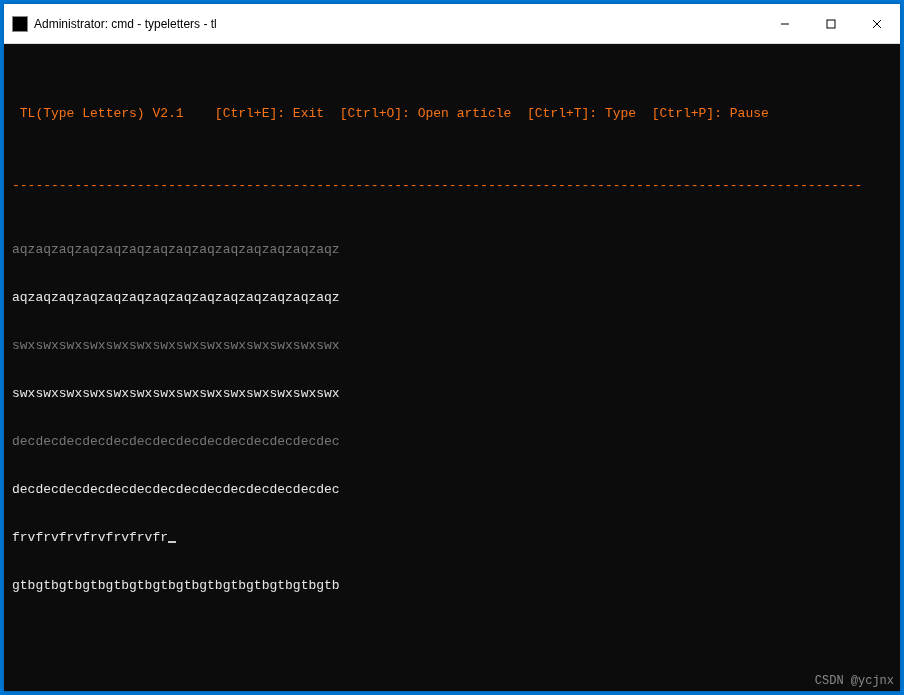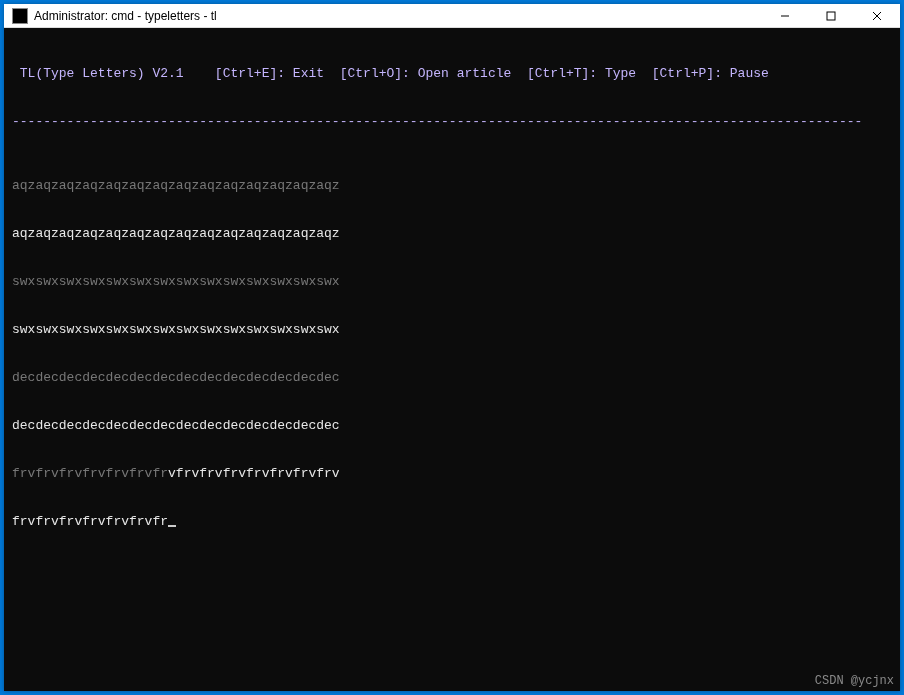--- a/index.html
+++ b/index.html
@@ -14,21 +14,21 @@
 }
 .window {
   background:#fff;
   width:100%;
   height:100%;
   display:flex;
   flex-direction:column;
   box-shadow:0 0 4px rgba(0,0,0,.3);
 }
 .titlebar {
-  height:24px;
+  height:40px;
   background:#fff;
   display:flex;
   align-items:center;
   padding:0 0 0 8px;
   font-family:'Segoe UI',Tahoma,sans-serif;
   font-size:12px;
   color:#000;
   border-bottom:1px solid #ddd;
 }
 .titlebar .icon {
@@ -48,21 +48,21 @@
   background:#0c0c0c;
   color:#ccc;
   padding:6px 8px 0 8px;
   white-space:pre;
   line-height:16px;
   font-size:13px;
   position:relative;
   overflow:hidden;
 }
 .row { white-space:pre; }
-.cyan { color:#c4b5fd; }
+.cyan { color:#f97316;margin-top:24px; }
 .dim { color:#777; }
 .bright { color:#e8e8e8; }
 .cursor {
   display:inline-block;
   width:8px;height:2px;
   background:#ccc;
   vertical-align:-2px;
 }
 .watermark {
   position:absolute;
@@ -103,22 +103,22 @@
   <div class="term">
     <div class="row cyan"> <span>TL(Type Letters) V2.1</span>    <span>[Ctrl+E]: Exit</span>  <span>[Ctrl+O]: Open article</span>  <span>[Ctrl+T]: Type</span>  <span>[Ctrl+P]: Pause</span></div>
     <div class="row cyan">-------------------------------------------------------------------------------------------------------------</div>
 
     <div class="row dim">aqzaqzaqzaqzaqzaqzaqzaqzaqzaqzaqzaqzaqzaqz</div>
     <div class="row bright">aqzaqzaqzaqzaqzaqzaqzaqzaqzaqzaqzaqzaqzaqz</div>
     <div class="row dim">swxswxswxswxswxswxswxswxswxswxswxswxswxswx</div>
     <div class="row bright">swxswxswxswxswxswxswxswxswxswxswxswxswxswx</div>
     <div class="row dim">decdecdecdecdecdecdecdecdecdecdecdecdecdec</div>
     <div class="row bright">decdecdecdecdecdecdecdecdecdecdecdecdecdec</div>
-    <div class="row"><span class="dim">frvfrvfrvfrvfrvfrvfr</span><span class="bright">vfrvfrvfrvfrvfrvfrvfrv</span></div>
     <div class="row bright"><span>frvfrvfrvfrvfrvfrvfr</span><span class="cursor"></span></div>
+    <div class="row bright">gtbgtbgtbgtbgtbgtbgtbgtbgtbgtbgtbgtbgtbgtb</div>
     <div class="row"> </div>
     
     
     
     
     
     
     
     
     

